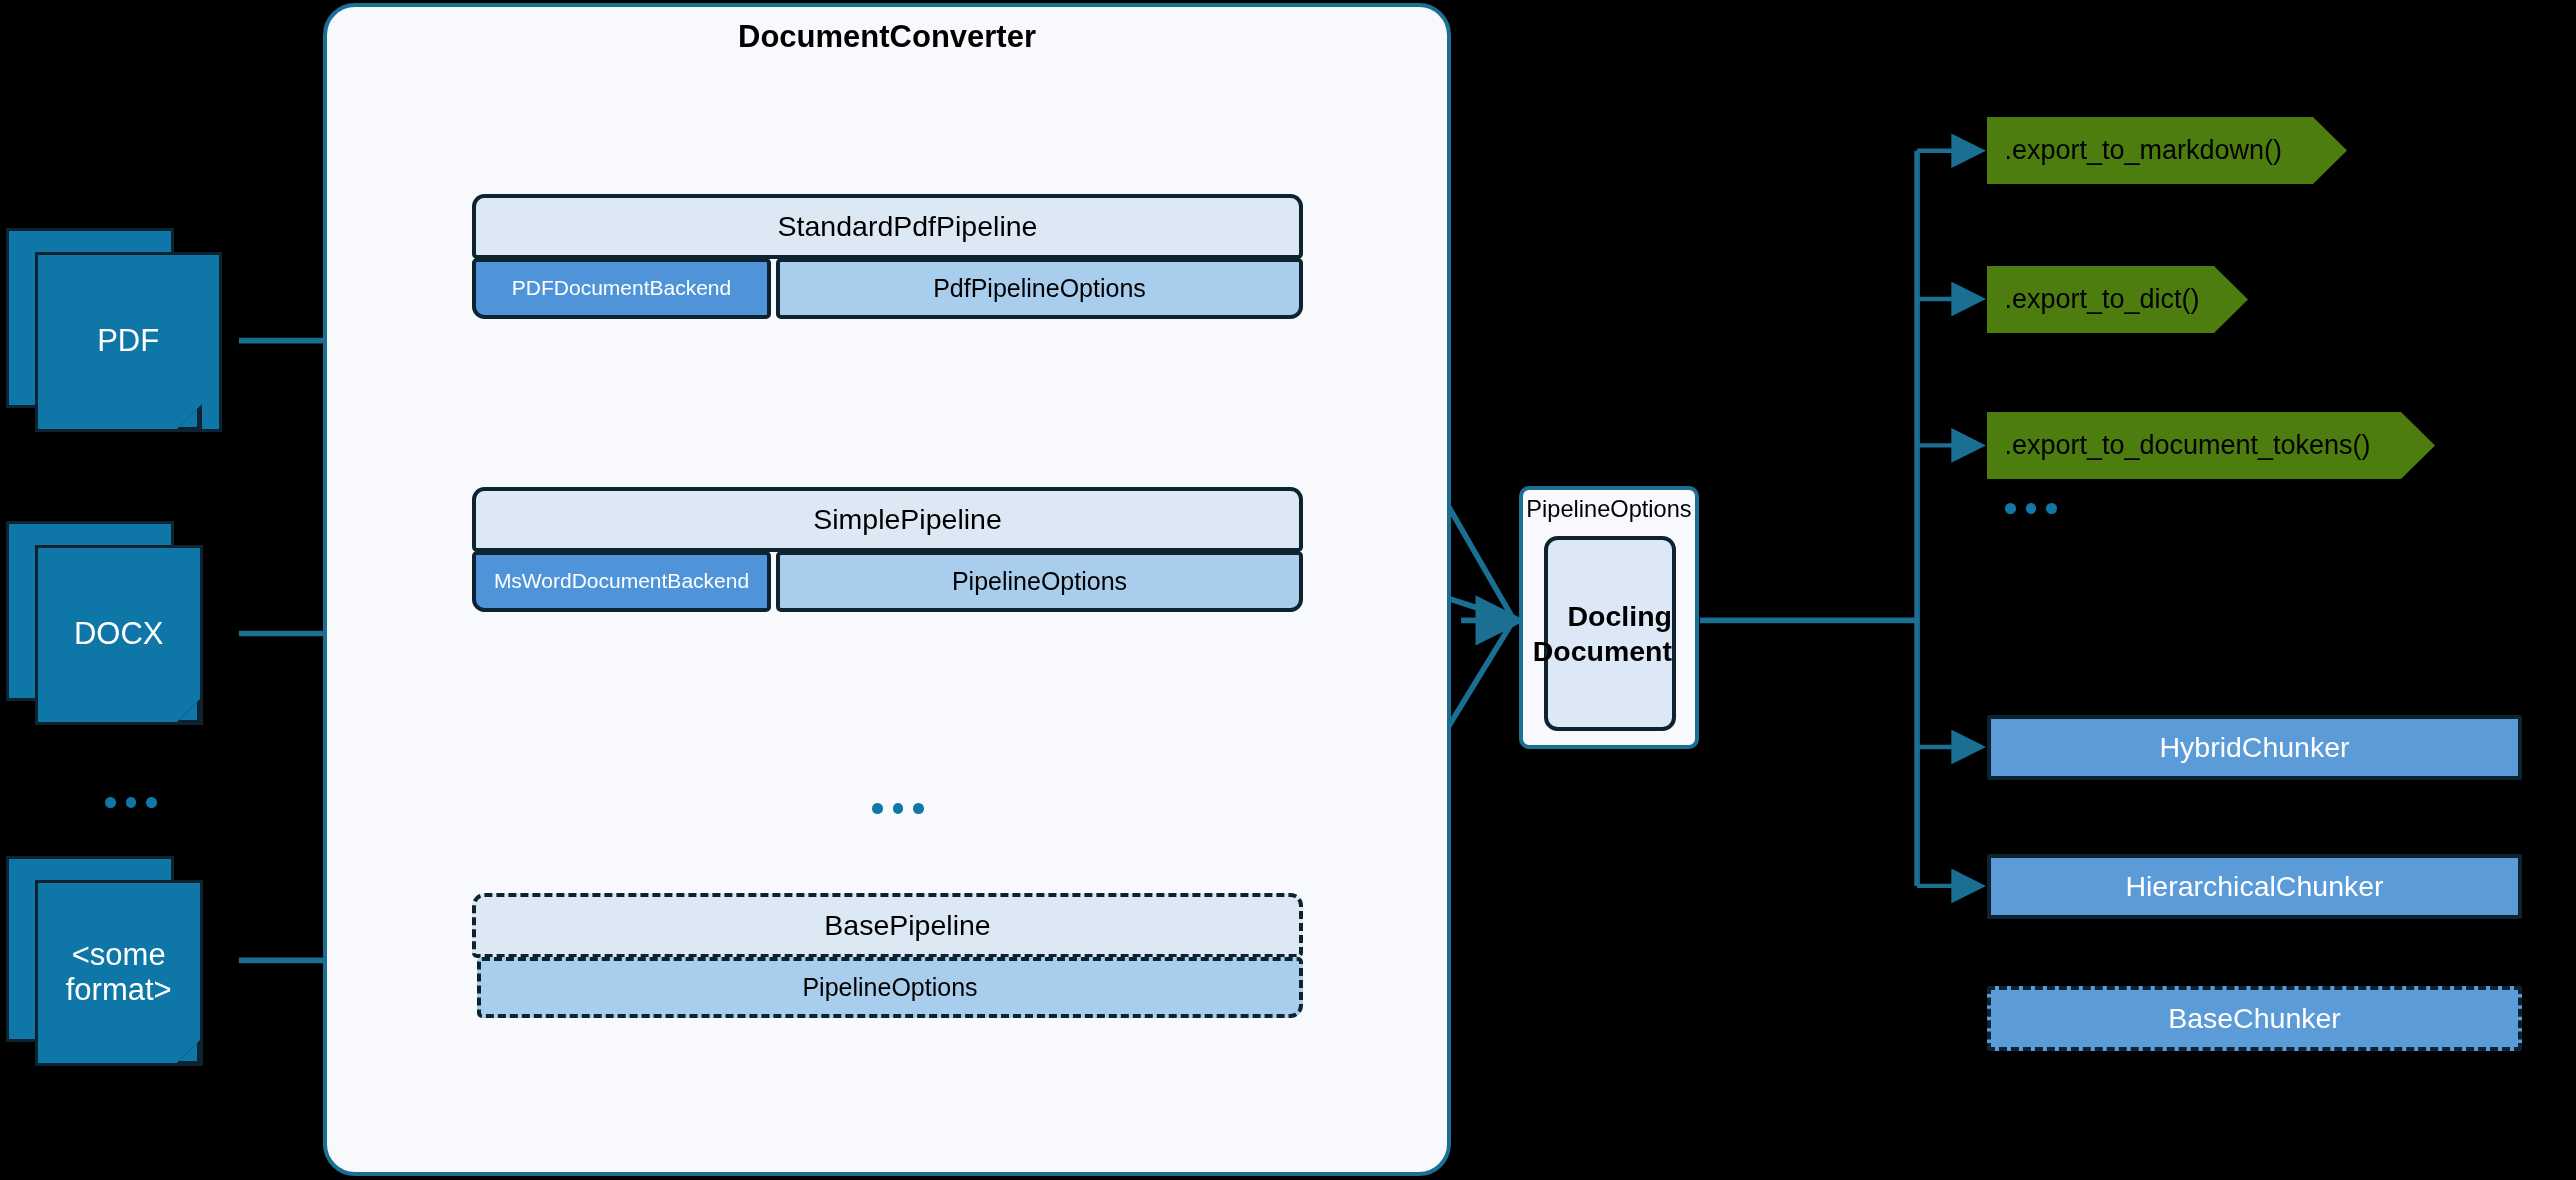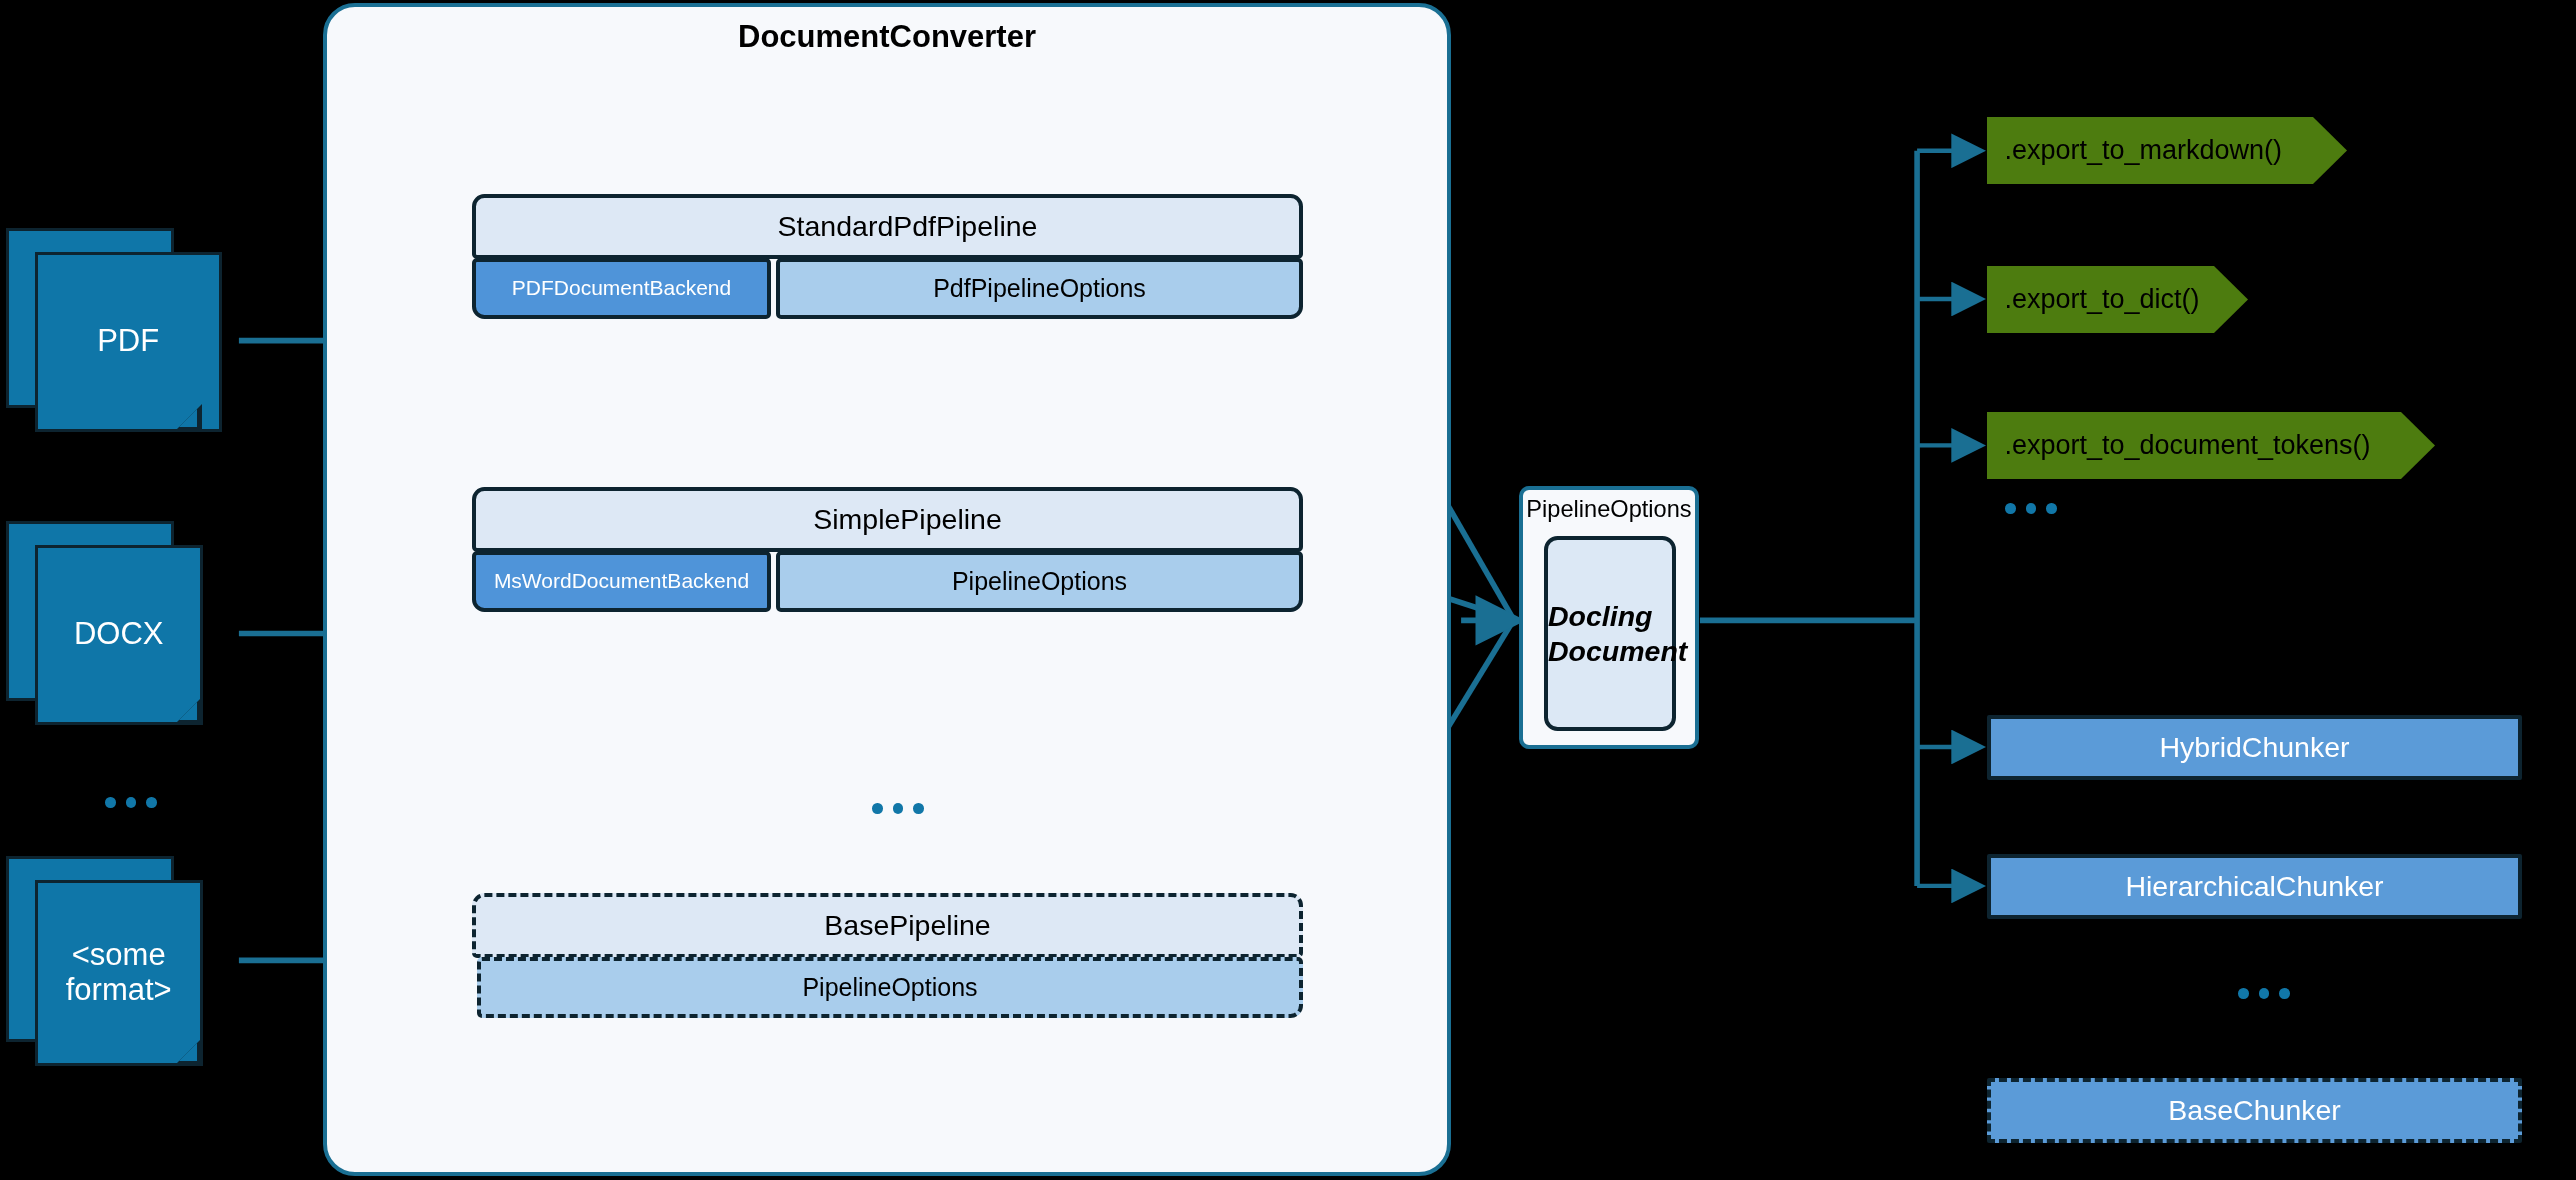--- a/index.html
+++ b/index.html
@@ -42,22 +42,22 @@
   .ellipsis{position:absolute;display:flex;gap:10px;}
   .ellipsis i{display:block;width:10.5px;height:10.5px;border-radius:50%;background:#1177a8;}
 
   
   #cr-box{position:absolute;left:1519px;top:486px;width:180px;height:263px;
           background:#f7f9fc;border:4.3px solid #1a6f93;border-radius:10px;box-sizing:border-box;}
   #cr-label{position:absolute;left:1519px;top:496px;width:180px;text-align:center;
             font-size:23.6px;color:#000;}
   #dd-box{position:absolute;left:1544px;top:536px;width:132px;height:195px;
           background:#dce8f5;border:4.3px solid #0d2430;border-radius:13.6px;box-sizing:border-box;
-          display:flex;flex-direction:column;align-items:flex-start;justify-content:center;
-          font-size:28.5px;font-weight:bold;color:#000;line-height:1.2;text-align:center;font-style:italic;}
+          display:flex;flex-direction:column;align-items:flex-end;justify-content:center;
+          font-size:28.5px;font-weight:bold;color:#000;line-height:1.2;text-align:center;}
 
   
   .chev{position:absolute;height:67px;background:#4d7c0f;
         display:flex;align-items:center;padding-left:17.4px;font-size:27px;color:#000;
         clip-path:polygon(0 0, calc(100% - 34px) 0, 100% 50%, calc(100% - 34px) 100%, 0 100%);
         box-sizing:border-box;}
 
   
   .chunker{position:absolute;left:1987px;width:535px;height:65px;
            background:#5b9bd8;border:4.3px solid #0d2430;border-radius:2px;box-sizing:border-box;
@@ -199,18 +199,18 @@
   <div class="chunker" style="top:854px;">
     <span>HierarchicalChunker</span>
   </div>
 
   <div class="ellipsis" style="left:2238px;top:988px;">
     <i></i>
       <i></i>
       <i></i>
   </div>
 
-  <div class="chunker dash" style="top:1078px;">
+  <div class="chunker dash" style="top:986px;">
     <span>BaseChunker</span>
   </div>
 
 </div>
 
 
 </body></html>

